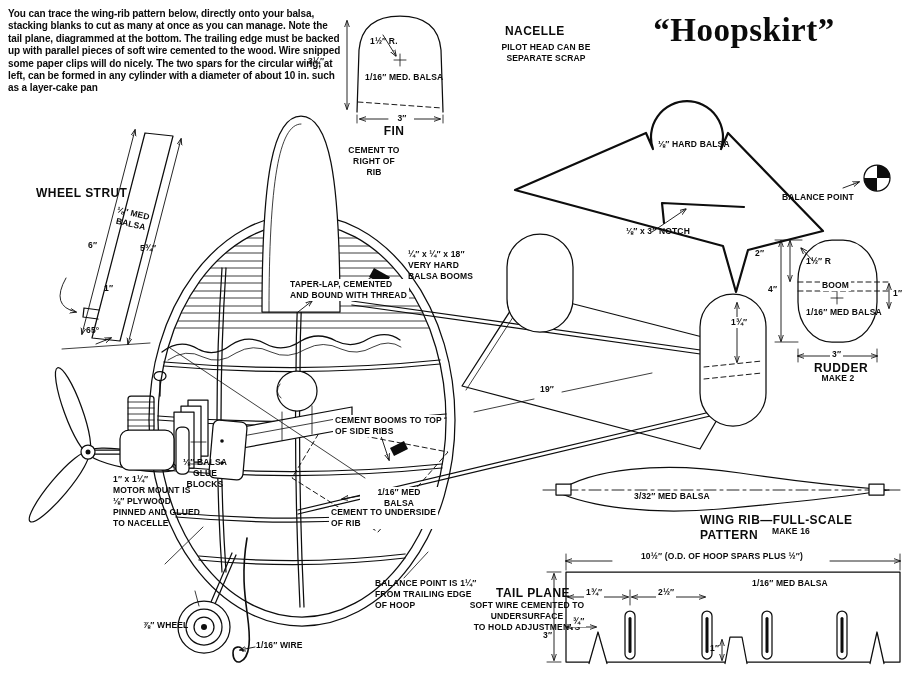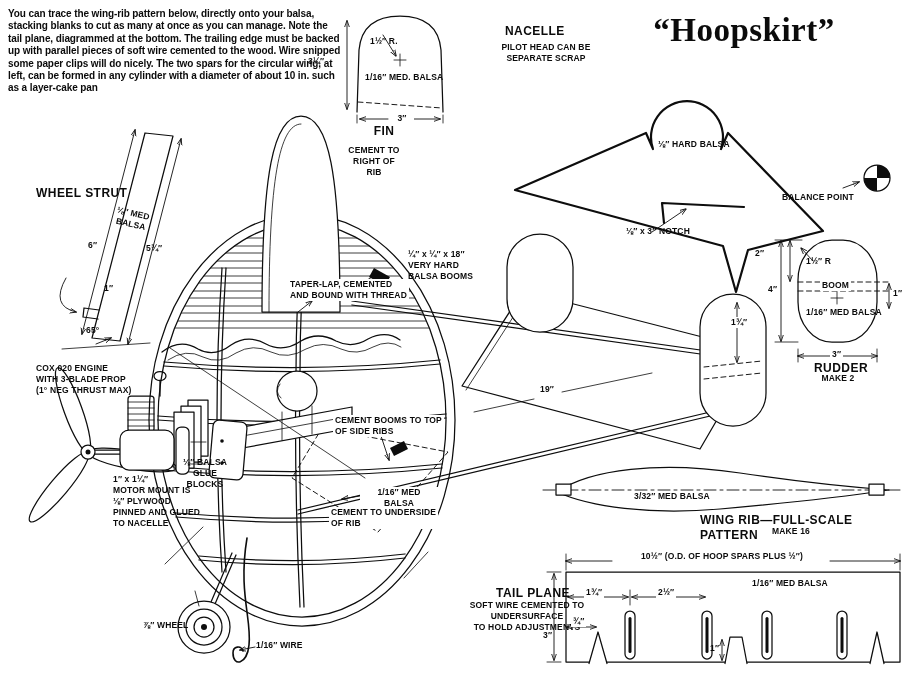--- a/index.html
+++ b/index.html
@@ -216,40 +216,37 @@
   </g>
 </svg>
 
   <div class="intro">You can trace the wing-rib pattern below, directly onto your balsa, stacking blanks to cut as many at once as you can manage. Note the tail plane, diagrammed at the bottom. The trailing edge must be backed up with parallel pieces of soft wire cemented to the wood. Wire snipped some paper clips will do nicely. The two spars for the circular wing, at left, can be formed in any cylinder with a diameter of about 10 in. such as a layer-cake pan</div>
   <div class="title">“Hoopskirt”</div>
 
   <div class="lbl" style="left:308px;top:56px">3¼″</div>
   <div class="lbl" style="left:370px;top:36px">1½″ R.</div>
   <div class="lbl" style="left:365px;top:72px">1/16″ MED. BALSA</div>
   <div class="lbl c bgw" style="left:390px;top:113px;width:20px">3″</div>
-  <div class="lbl c ttl" style="left:370px;top:124px;width:28px">FIN</div>
+  <div class="lbl c ttl" style="left:380px;top:124px;width:28px">FIN</div>
 
   <div class="lbl ttl" style="left:505px;top:24px">NACELLE</div>
   <div class="lbl c" style="left:490px;top:42px;width:112px">PILOT HEAD CAN BE
 SEPARATE SCRAP</div>
   <div class="lbl" style="left:658px;top:139px">⅛″ HARD BALSA</div>
   <div class="lbl" style="left:782px;top:192px">BALANCE POINT</div>
   <div class="lbl" style="left:626px;top:226px">⅛″ x 3″ NOTCH</div>
 
   <div class="lbl ttl" style="left:36px;top:186px">WHEEL STRUT</div>
   <div class="lbl c" style="left:112px;top:208px;width:40px;transform:rotate(13deg)">⅛″ MED
 BALSA</div>
   <div class="lbl" style="left:88px;top:240px">6″</div>
-  <div class="lbl" style="left:146px;top:243px">5¾″</div>
+  <div class="lbl" style="left:140px;top:243px">5¾″</div>
   <div class="lbl" style="left:104px;top:283px">1″</div>
   <div class="lbl" style="left:86px;top:325px">65°</div>
 
-  <div class="lbl" style="left:36px;top:363px">COX 020 ENGINE
-WITH 3-BLADE PROP
-(1° NEG THRUST MAX)</div>
   <div class="lbl" style="left:113px;top:474px">1″ x 1¼″
 MOTOR MOUNT IS
 ⅛″ PLYWOOD
 PINNED AND GLUED
 TO NACELLE</div>
   <div class="lbl c" style="left:180px;top:457px;width:50px">⅛″ BALSA
 GLUE
 BLOCKS</div>
 
   <div class="lbl c" style="left:346px;top:145px;width:56px">CEMENT TO
@@ -258,20 +255,23 @@
 AND BOUND WITH THREAD</div>
   <div class="lbl" style="left:408px;top:249px">¼″ x ¼″ x 18″
 VERY HARD
 BALSA BOOMS</div>
   <div class="lbl bgw" style="left:333px;top:415px">CEMENT BOOMS TO TOP
 OF SIDE RIBS</div>
   <div class="lbl c bgw" style="left:360px;top:487px;width:74px">1/16″ MED BALSA
 2″ x 10″</div>
   <div class="lbl bgw" style="left:329px;top:507px">CEMENT TO UNDERSIDE
 OF RIB</div>
+  <div class="lbl" style="left:375px;top:578px">BALANCE POINT IS 1¼″
+FROM TRAILING EDGE
+OF HOOP</div>
   <div class="lbl" style="left:143px;top:620px">⅞″ WHEEL</div>
   <div class="lbl" style="left:256px;top:640px">1/16″ WIRE</div>
   <div class="lbl bgw" style="left:538px;top:384px">19″</div>
   <div class="lbl bgw" style="left:729px;top:317px">1¾″</div>
 
   <div class="lbl" style="left:755px;top:248px">2″</div>
   <div class="lbl" style="left:806px;top:256px">1½″ R</div>
   <div class="lbl bgw" style="left:820px;top:280px">BOOM</div>
   <div class="lbl" style="left:768px;top:284px">4″</div>
   <div class="lbl" style="left:893px;top:288px">1″</div>

